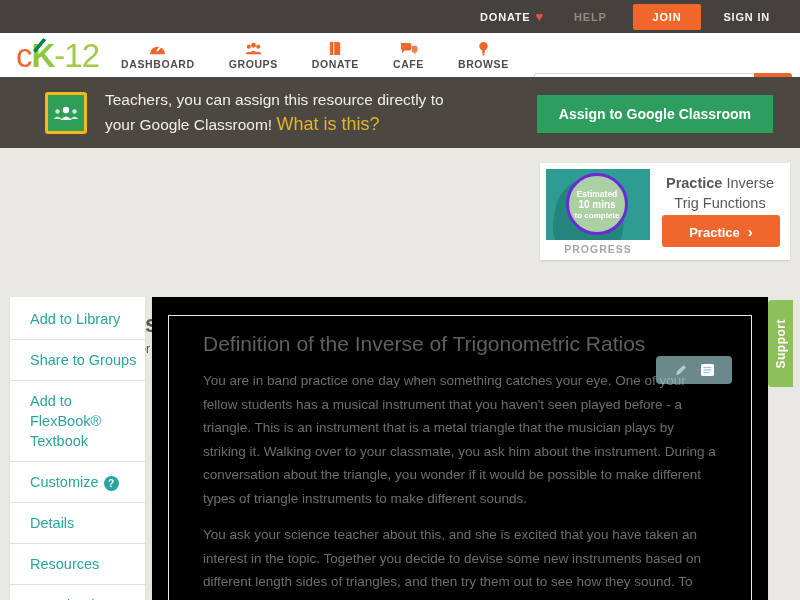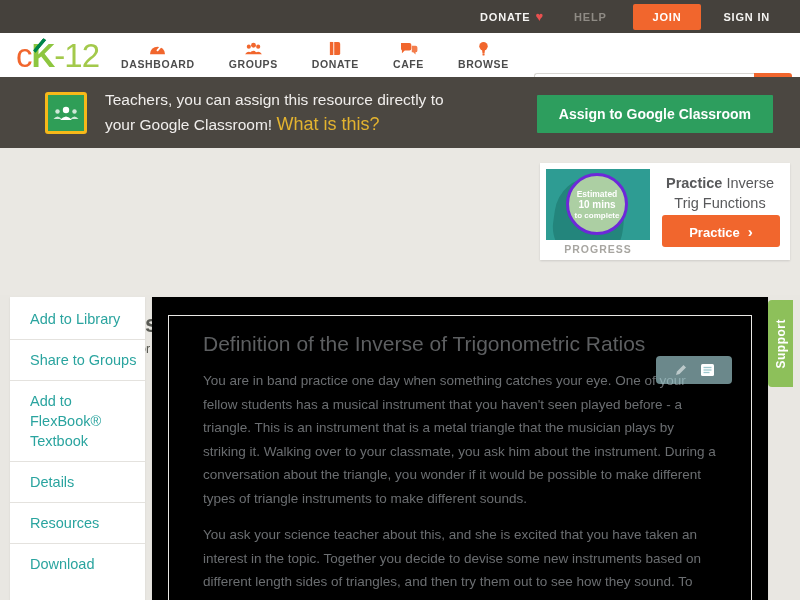--- a/index.html
+++ b/index.html
@@ -227,20 +227,23 @@
   <div class="sb-item">
     <span>Add to Library</span>
   </div>
   <div class="sb-item">
     <span>Share to Groups</span>
   </div>
   <div class="sb-item" style="padding-right:18px;">
     <span>Add to FlexBook® Textbook</span>
   </div>
   <div class="sb-item">
+    <span>Customize</span><span class="qbadge">?</span>
+  </div>
+  <div class="sb-item">
     <span>Details</span>
   </div>
   <div class="sb-item">
     <span>Resources</span>
   </div>
   <div class="sb-item">
     <span>Download</span>
   </div>
 
 </div>

